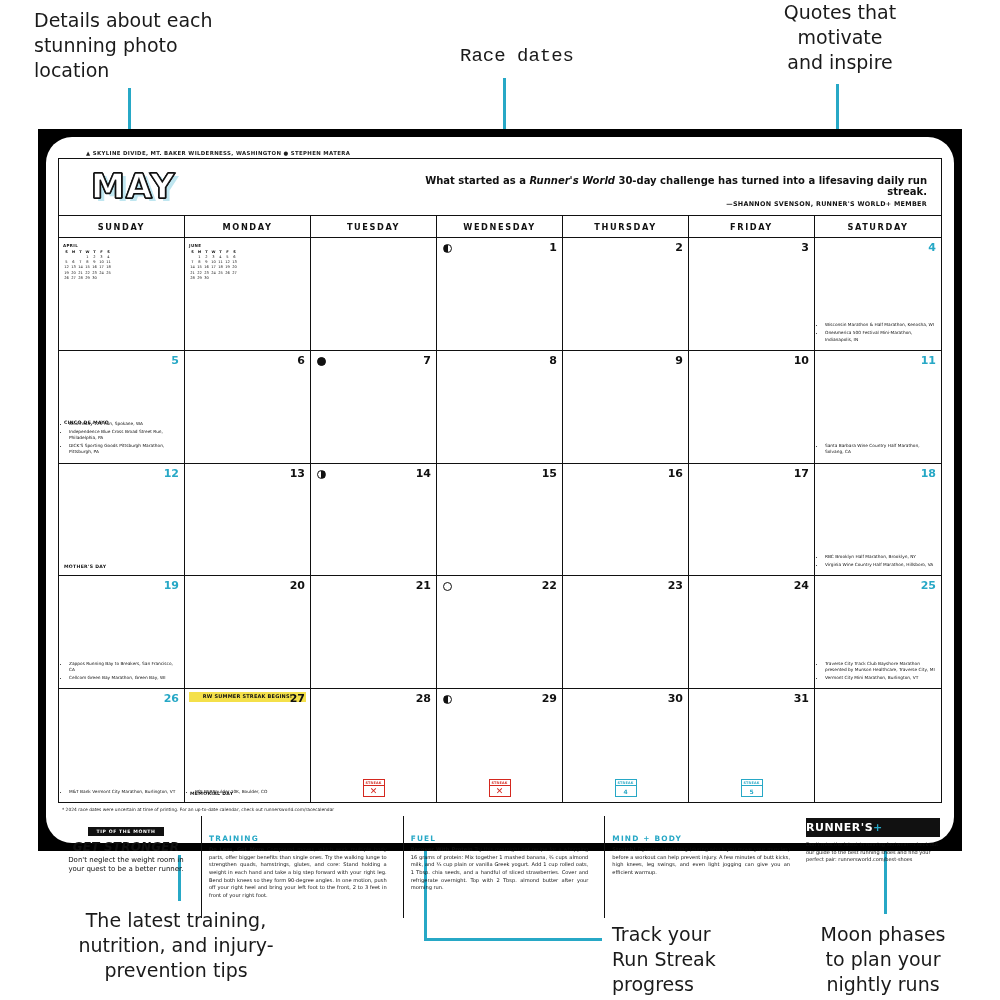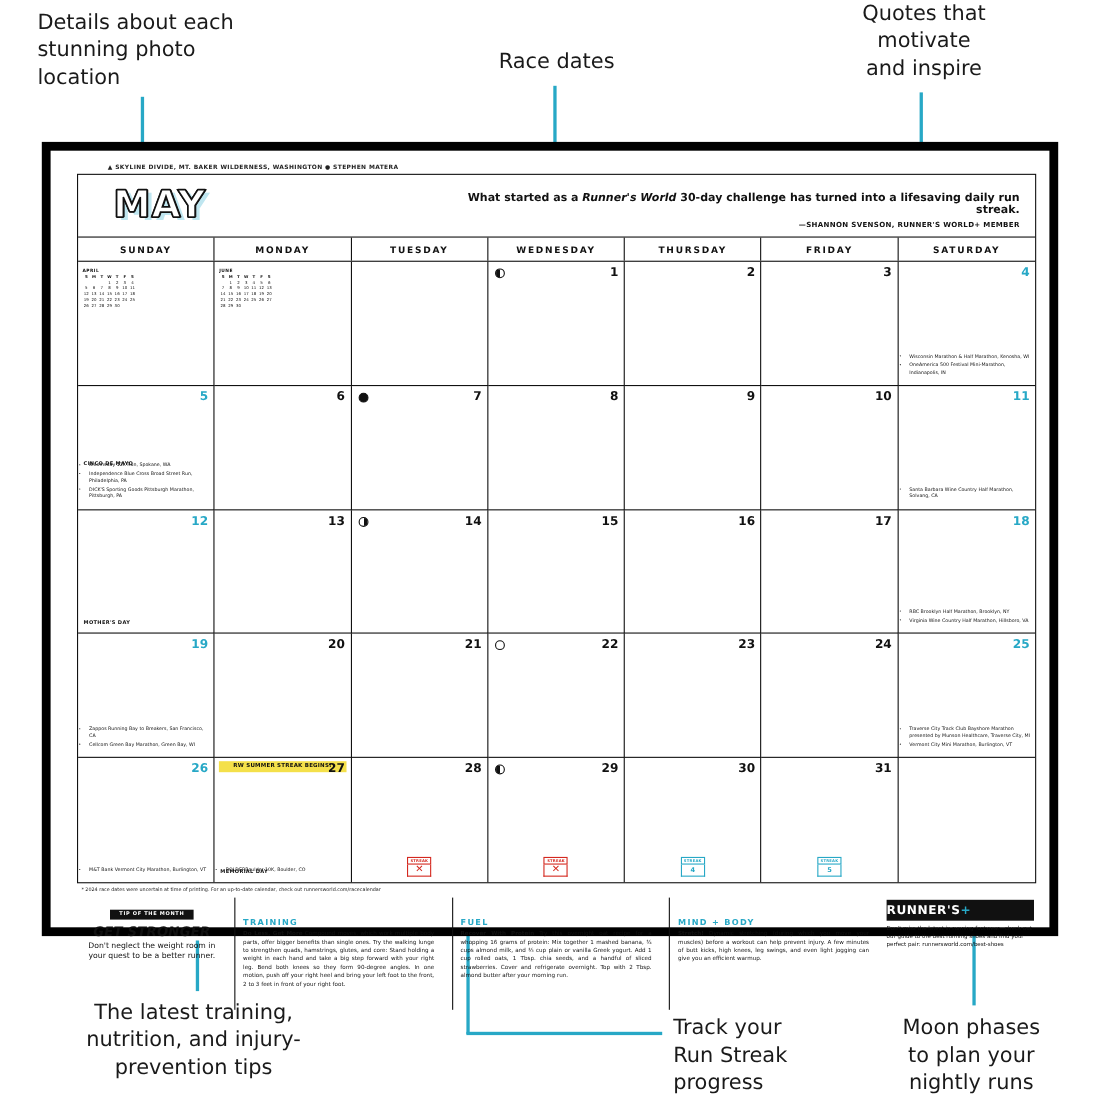--- a/index.html
+++ b/index.html
@@ -33,21 +33,22 @@
   #poster {
     position:absolute;
     left:38px; top:129px; width:924px; height:722px;
     background:#000;
     padding:8px;
   }
   #page {
     width:100%; height:100%;
     background:#fff;
     position:relative;
-    padding:8px 12px 6px 24px;
+    padding:8px 12px 6px 12px;
+    border-radius:26px;
   }
   .photo-credit {
     font-family:"DejaVu Sans", sans-serif;
     font-size:5.4px;
     letter-spacing:0.35px;
     font-weight:700;
     color:#222;
     margin:5px 0 2px 28px;
     text-transform:uppercase;
   }
@@ -288,21 +289,21 @@
 </style>
 </head>
 <body>
 
 <div class="callout left" style="left:34px; top:8px; width:220px;">
   <span>Details about each<br>stunning photo<br>location</span>
 </div>
 <div class="leader" style="left:128px; top:88px; width:3px; height:72px;"></div>
 <div class="ring" style="left:88px; top:141px; width:62px; height:62px;"></div>
 
-<div class="callout center" style="left:421px; top:44px; width:170px;">
+<div class="callout center" style="left:432px; top:44px; width:170px;font-family:Liberation Mono, monospace;">
   <span>Race dates</span>
 </div>
 <div class="leader" style="left:503px; top:78px; width:3px; height:348px;"></div>
 <div class="leader" style="left:150px; top:423px; width:356px; height:3px;"></div>
 <div class="ring" style="left:64px; top:395px; width:96px; height:70px;"></div>
 
 <div class="callout center" style="left:750px; top:0px; width:180px;">
   <span>Quotes that<br>motivate<br>and inspire</span>
 </div>
 <div class="leader" style="left:836px; top:84px; width:3px; height:80px;"></div>

